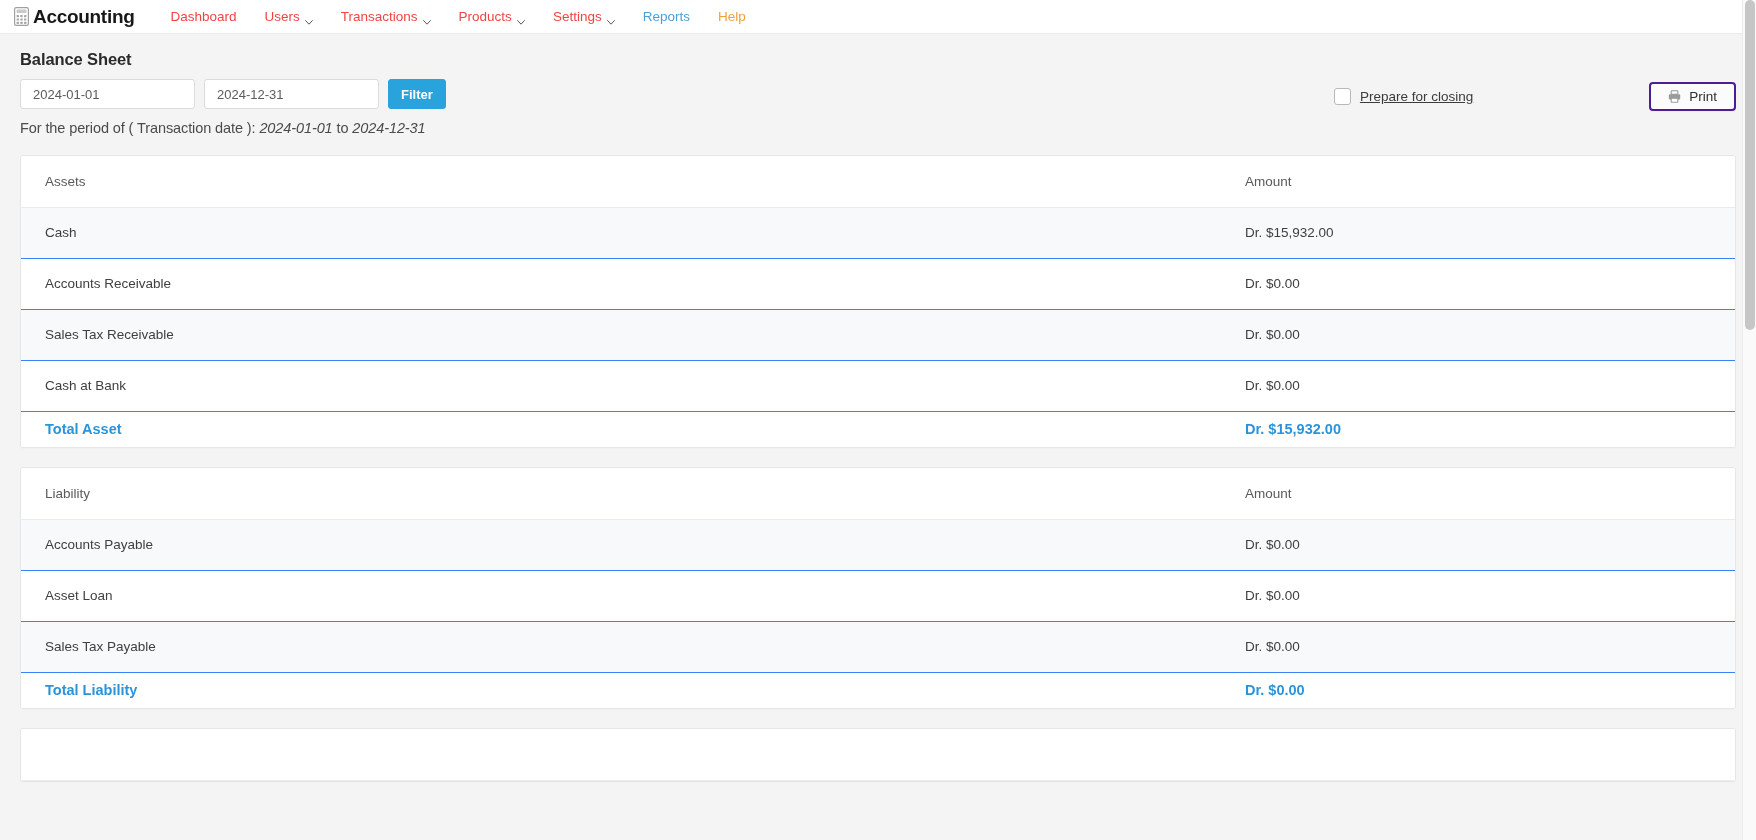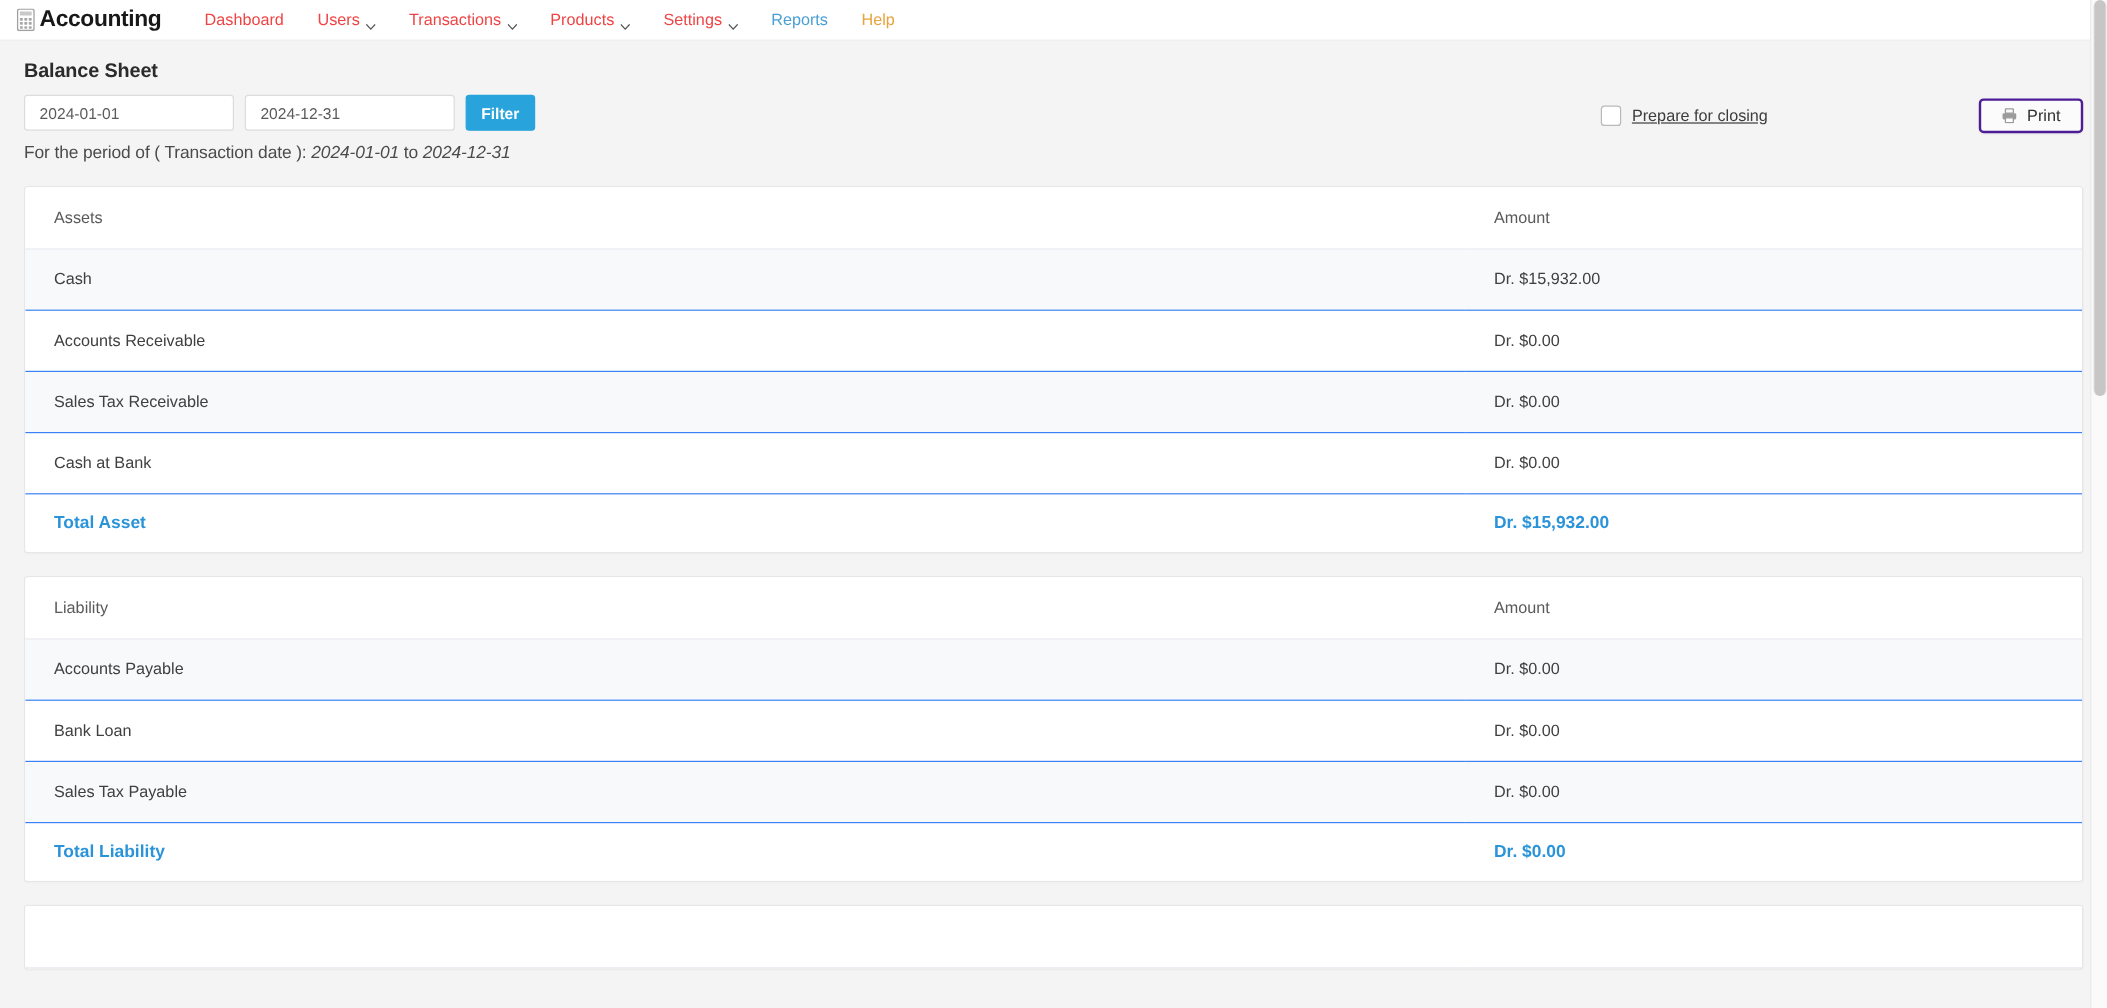--- a/index.html
+++ b/index.html
@@ -223,21 +223,21 @@
   table.sheet tbody tr.plain  { background: #ffffff; }
   table.sheet tbody tr td { border-bottom: 1px solid #3b82f6; }
 
   table.sheet tbody tr.total td {
     color: #2b94d9;
     font-weight: bold;
     font-size: 14.5px;
     border-top: 1px solid #dadada;
     border-bottom: none;
     background: #fff;
-    height: 49px;
+    height: 36px;
   }
   .amount-cell { padding-left: 24px; }
 
   
   .scrollbar {
     position: fixed;
     top: 0;
     right: 0;
     width: 14px;
     height: 840px;
@@ -404,21 +404,21 @@
           <th>Liability</th>
           <th class="amount-cell">Amount</th>
         </tr>
       </thead>
       <tbody>
         <tr class="stripe">
           <td>Accounts Payable</td>
           <td class="amount-cell">Dr. $0.00</td>
         </tr>
         <tr class="plain">
-          <td>Bank Loan</td>
+          <td>Asset Loan</td>
           <td class="amount-cell">Dr. $0.00</td>
         </tr>
         <tr class="stripe">
           <td>Sales Tax Payable</td>
           <td class="amount-cell">Dr. $0.00</td>
         </tr>
         <tr class="total">
           <td>Total Liability</td>
           <td class="amount-cell">Dr. $0.00</td>
         </tr>

